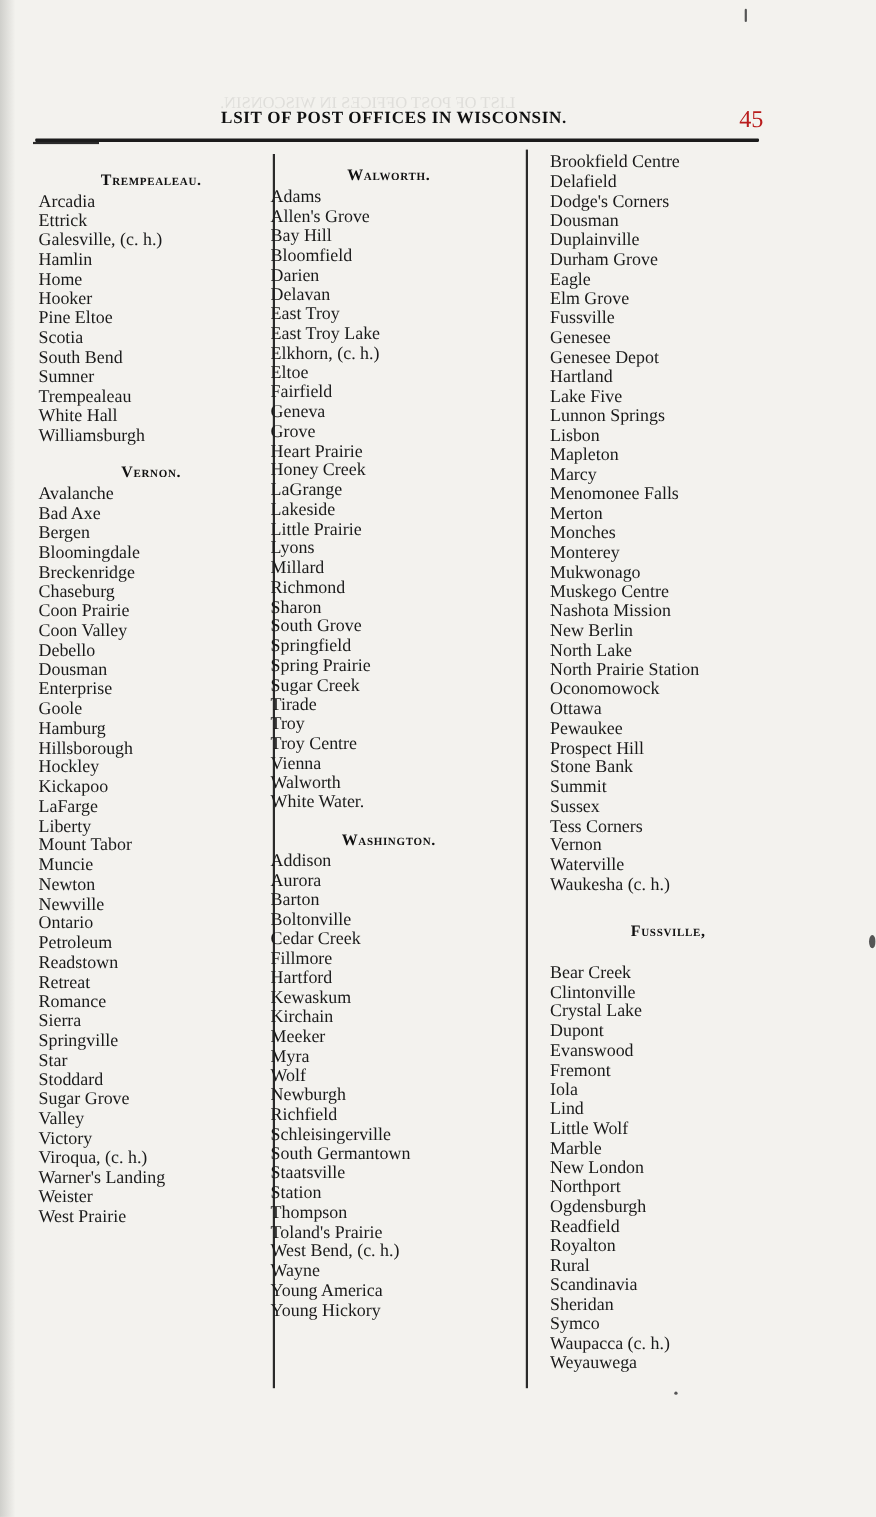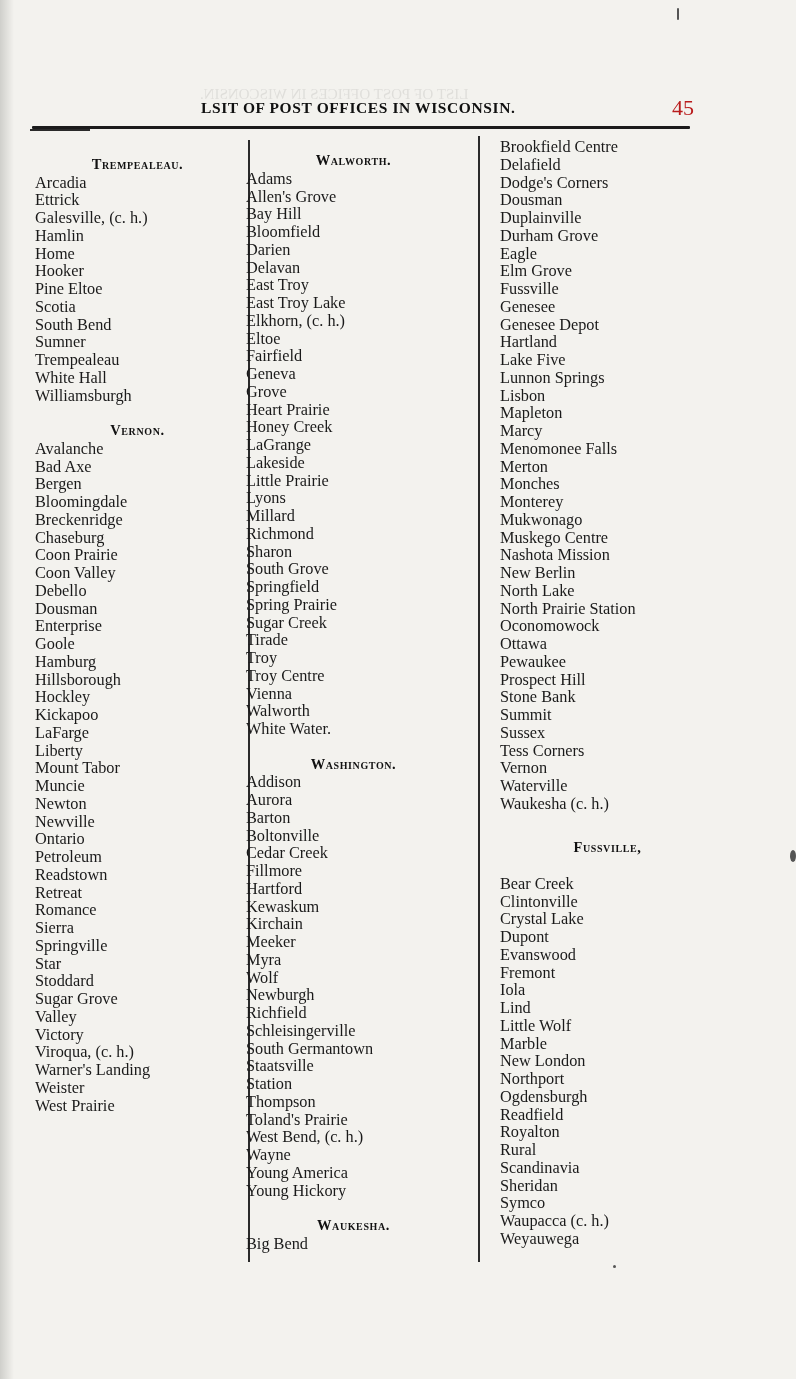--- a/index.html
+++ b/index.html
@@ -246,24 +246,20 @@
     <span class="entry">Staatsville</span>
     <span class="entry">Station</span>
     <span class="entry">Thompson</span>
     <span class="entry">Toland's Prairie</span>
     <span class="entry">West Bend, (c. h.)</span>
     <span class="entry">Wayne</span>
     <span class="entry">Young America</span>
     <span class="entry">Young Hickory</span>
   </div>
   <span class="gap"></span>
-  <div>
-    <span class="county">Waukesha.</span>
-    <span class="entry">Big Bend</span>
-  </div>
 </div>
 
 <div class="column col-right">
   <div>
     <span class="entry">Brookfield Centre</span>
     <span class="entry">Delafield</span>
     <span class="entry">Dodge's Corners</span>
     <span class="entry">Dousman</span>
     <span class="entry">Duplainville</span>
     <span class="entry">Durham Grove</span>

